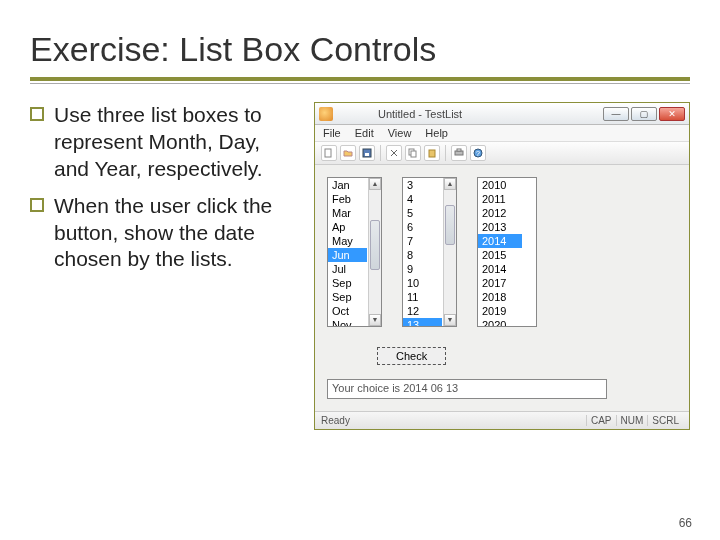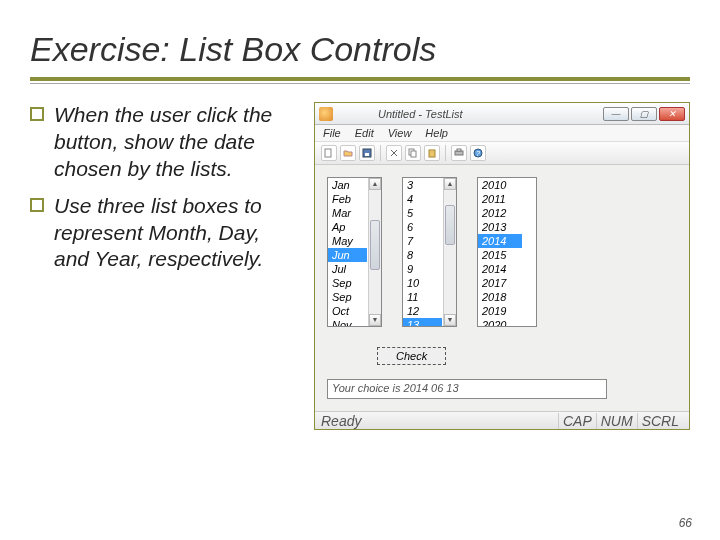--- a/index.html
+++ b/index.html
@@ -1,17 +1,17 @@
 <!DOCTYPE html>
 <html><head>
 <meta charset="utf-8">
 <style>
   * { box-sizing: border-box; margin: 0; padding: 0; }
   html, body { width: 720px; height: 540px; font-family: Arial, sans-serif; background: #fff; }
-  .slide { width: 720px; height: 540px; padding: 30px 30px 10px 30px; position: relative; font-style: italic; }
+  .slide { width: 720px; height: 540px; padding: 30px 30px 10px 30px; position: relative; }
   .title { font-size: 34px; font-weight: normal; color: #333; margin-bottom: 8px; }
   .rule-set { margin-bottom: 18px; }
   .rule-thick { height: 4px; background: #8a8f3a; }
   .rule-thin { height: 1px; background: #aaa; margin-top: 2px; }
   .body-row { display: flex; gap: 14px; }
   .bullets { flex: 0 0 270px; font-size: 21px; line-height: 1.28; color: #222; }
   .bullet { display: flex; margin-bottom: 10px; }
   .bullet .marker { width: 14px; height: 14px; border: 2px solid #8a8f3a; margin: 5px 10px 0 0; flex: 0 0 auto; }
   .bullet .text {}
   .app-window { flex: 1; border: 1px solid #8a8f3a; background: #f4f4f4; font-size: 10px; }
@@ -31,44 +31,44 @@
   .listbox { width: 55px; height: 150px; background: #fff; border: 1px solid #888; font-size: 11px; overflow: hidden; position: relative; }
   .listbox .items { padding-right: 14px; }
   .listbox .item { padding: 1px 4px; white-space: nowrap; overflow: hidden; }
   .listbox .item.sel { background: #3399ff; color: #fff; }
   .listbox .scroll { position: absolute; top: 0; right: 0; bottom: 0; width: 13px; background: #efefef; border-left: 1px solid #ccc; display: flex; flex-direction: column; }
   .listbox .scroll .arrow { height: 12px; background: linear-gradient(#fff,#ddd); border: 1px solid #bbb; font-size: 7px; text-align: center; line-height: 10px; color: #555; }
   .listbox .scroll .track { flex: 1; position: relative; }
   .listbox .scroll .thumb { position: absolute; left: 1px; right: 1px; background: linear-gradient(#e6e9ec,#cfd5db); border: 1px solid #aab; border-radius: 2px; }
   .check-btn { display: inline-block; padding: 2px 18px; border: 1px dashed #555; background: #efefef; font-size: 11px; margin-left: 50px; margin-bottom: 14px; }
   .result-box { margin-left: 0; height: 20px; border: 1px solid #888; background: #fff; font-size: 11px; padding: 2px 4px; width: 280px; color: #555; }
-  .statusbar { display: flex; align-items: center; height: 18px; background: linear-gradient(#f6f6f6,#e4e4e4); border-top: 1px solid #ccc; font-size: 14px; color: #555; padding: 0 6px; }
+  .statusbar { display: flex; align-items: center; height: 18px; background: linear-gradient(#f6f6f6,#e4e4e4); border-top: 1px solid #ccc; font-size: 10px; color: #555; padding: 0 6px; }
   .statusbar .spacer { flex: 1; }
   .statusbar .cell { padding: 0 4px; border-left: 1px solid #ccc; }
   .pagenum { position: absolute; right: 28px; bottom: 10px; font-size: 12px; color: #555; }
 </style>
 </head>
 <body>
 
 <div class="slide">
   <h1 class="title">Exercise: List Box Controls</h1>
   <div class="rule-set">
     <div class="rule-thick"></div>
     <div class="rule-thin"></div>
   </div>
 
   <div class="body-row">
     <div class="bullets">
       <div class="bullet">
         <div class="marker"></div>
-        <div class="text">When the user click the button, show the date chosen by the lists.</div>
+        <div class="text">Use three list boxes to represent Month, Day, and Year, respectively.</div>
       </div>
       <div class="bullet">
         <div class="marker"></div>
-        <div class="text">Use three list boxes to represent Month, Day, and Year, respectively.</div>
+        <div class="text">When the user click the button, show the date chosen by the lists.</div>
       </div>
     </div>
 
     <div class="app-window">
       <div class="titlebar">
         <div class="app-icon"></div>
         <div class="title-text">Untitled - TestList</div>
         <div class="winbtns">
           <div class="winbtn">—</div>
           <div class="winbtn">▢</div>

